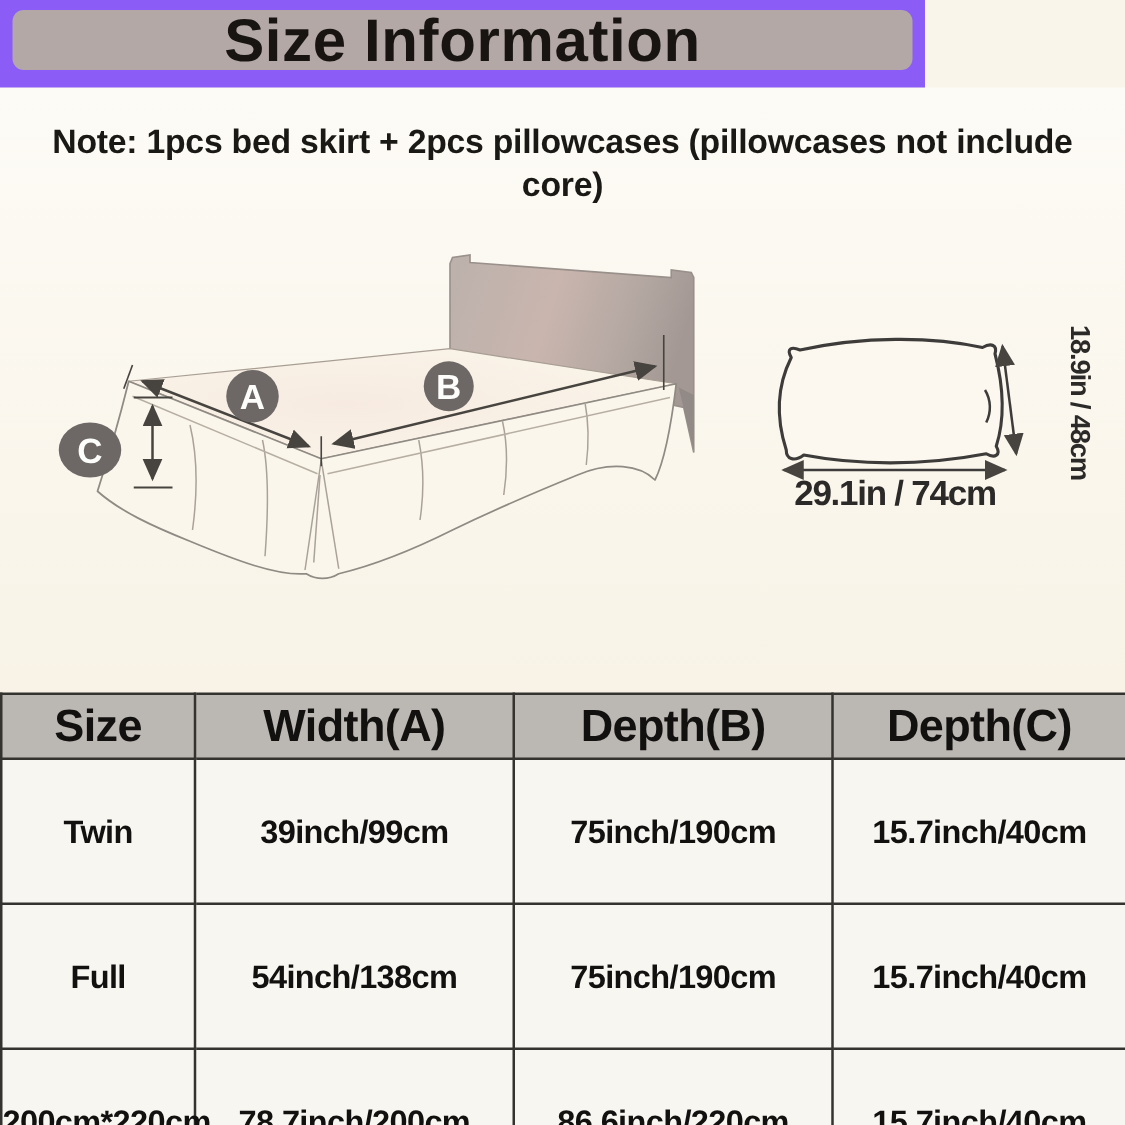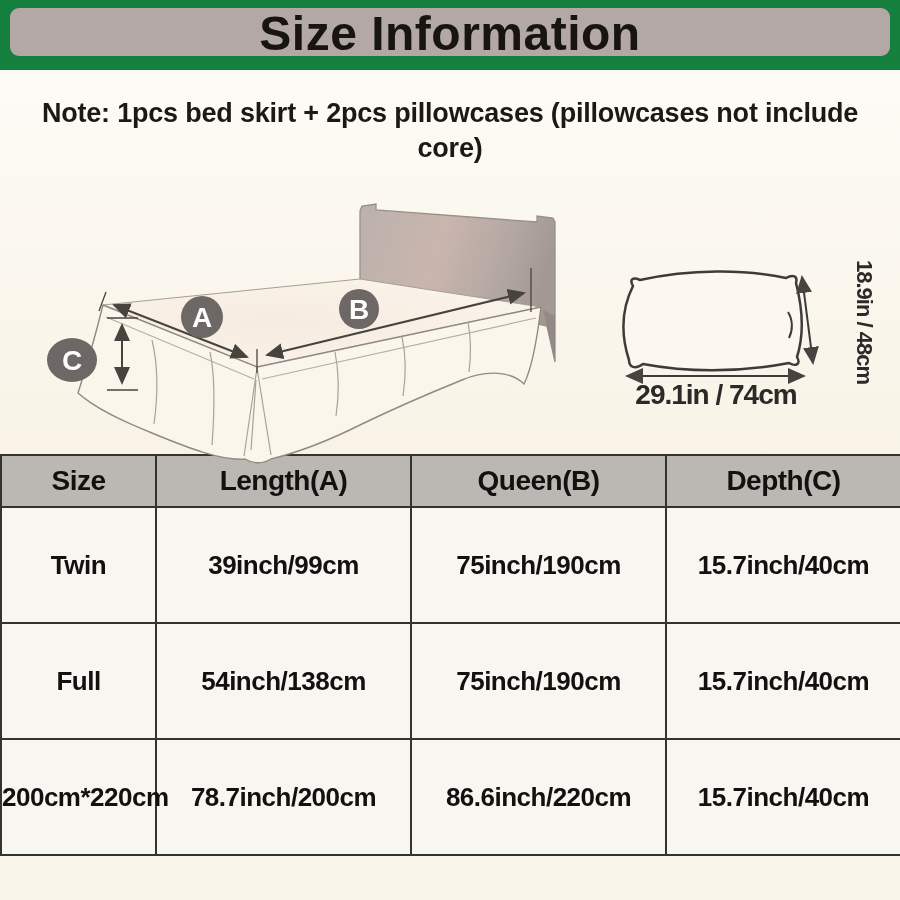--- a/index.html
+++ b/index.html
@@ -1,41 +1,41 @@
 <!DOCTYPE html>
 <html><head>
 <meta charset="utf-8">
 <style>
   * { margin:0; padding:0; box-sizing:border-box; }
   html,body { width:900px; height:900px; overflow:hidden;
     font-family:"Liberation Sans", sans-serif; background:#f9f5ea; }
 
   
-  .banner { position:relative; width:900px; height:70px; background:#15803d; }
+  .banner { position:relative; width:740px; height:70px; background:#8b5cf6; }
   .banner-inner { position:absolute; left:10px; right:10px; top:8px; height:48px;
     background:#b3a8a5; border-radius:9px; }
   .banner-title { position:absolute; left:0; right:0; top:0; height:70px;
     line-height:68px; text-align:center; font-size:48px; font-weight:bold;
     color:#171412; letter-spacing:.5px; }
 
   
-  .upper { width:900px; height:384px;
+  .upper { width:900px; height:484px;
     background:linear-gradient(#fdfbf6, #f8f3e6); }
   .note { height:120px; padding-top:26px; }
   .note-text { margin:0 auto; max-width:822px; text-align:center;
     font-size:27px; font-weight:bold; color:#1b1916; line-height:1.3;
     letter-spacing:-0.2px; }
   .diagram { width:900px; height:308px; }
 
   
   table.sizes { width:900px; height:402px; border-collapse:collapse;
     table-layout:fixed; background:#f8f6f1; }
   table.sizes th, table.sizes td { border:2px solid #35332f; text-align:center;
     vertical-align:middle; color:#121110; letter-spacing:-0.5px; }
-  table.sizes th { height:52px; background:#bbb7b3; font-size:28px; font-weight:bold; }
+  table.sizes th { height:52px; background:#bbb7b3; font-size:36px; font-weight:bold; }
   table.sizes td { height:50px; font-size:26px; font-weight:bold;margin-top:41px; }
   td.cm-label { font-size:20px; letter-spacing:-0.8px; }
   col.c-size { width:155px; } col.c-width { width:255px; }
   col.c-length { width:255px; } col.c-depth { width:235px; }
 
   svg text { font-family:"Liberation Sans", sans-serif; }
 </style>
 </head>
 <body>
 
@@ -137,22 +137,22 @@
 <table class="sizes">
   <colgroup>
       <col class="c-size">
       <col class="c-width">
       <col class="c-length">
       <col class="c-depth">
     </colgroup>
   <thead>
     <tr>
       <th>Size</th>
-      <th>Length(A)</th>
-      <th>Queen(B)</th>
+      <th>Width(A)</th>
+      <th>Depth(B)</th>
       <th>Depth(C)</th>
     </tr>
   </thead>
   <tbody>
     <tr>
       <td>Twin</td>
       <td>39inch/99cm</td>
       <td>75inch/190cm</td>
       <td>15.7inch/40cm</td>
     </tr>

